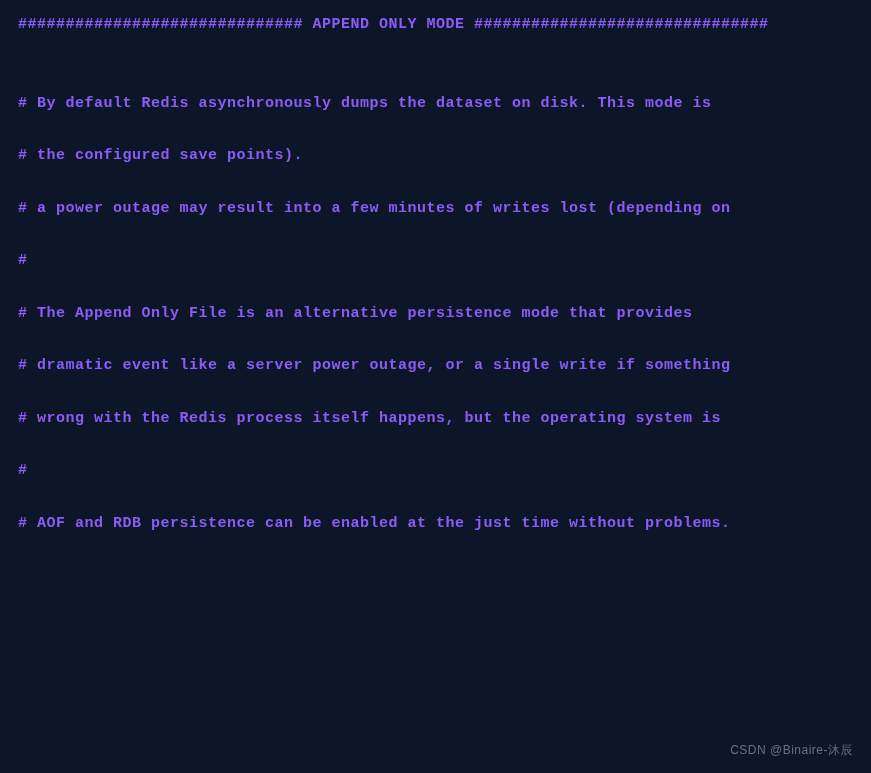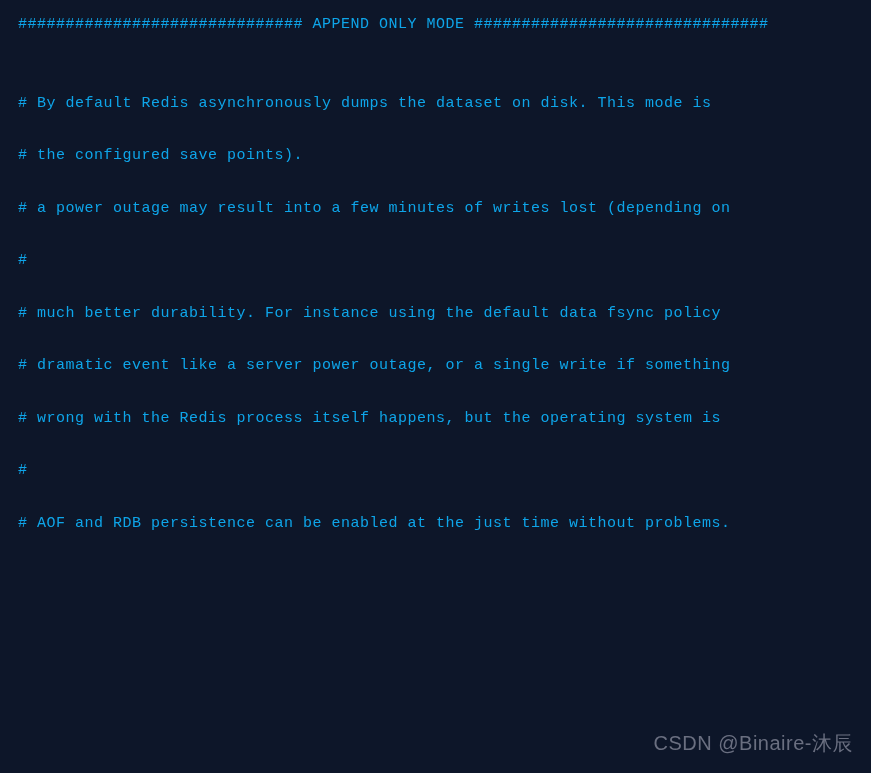--- a/index.html
+++ b/index.html
@@ -18,44 +18,45 @@
       height: 773px;
       overflow: hidden;
       position: relative;
       letter-spacing: 0.5px;
     }
     .code-line {
       white-space: pre;
       display: block;
     }
     .comment {
-      color: #0ea5e9;
+      color: #8b5cf6;
+      font-weight: bold;
     }
     .watermark {
       position: absolute;
       bottom: 12px;
       right: 18px;
       color: #6a6f80;
-      font-size: 20px;
+      font-size: 12px;
       font-family: sans-serif;
     }
     pre {
       font-family: inherit;
     }
   </style>
 </head>
 <body>
 
 <pre><span class="code-line comment">############################## APPEND ONLY MODE ###############################</span>
 <span class="code-line"></span>
 <span class="code-line comment"># By default Redis asynchronously dumps the dataset on disk. This mode is</span>
 <span class="code-line comment"># the configured save points).</span>
 <span class="code-line comment"># a power outage may result into a few minutes of writes lost (depending on</span>
 <span class="code-line comment">#</span>
-<span class="code-line comment"># much better durability. For instance using the default data fsync policy</span>
+<span class="code-line comment"># The Append Only File is an alternative persistence mode that provides</span>
 <span class="code-line comment"># dramatic event like a server power outage, or a single write if something</span>
 <span class="code-line comment"># wrong with the Redis process itself happens, but the operating system is</span>
 <span class="code-line comment">#</span>
 <span class="code-line comment"># AOF and RDB persistence can be enabled at the just time without problems.</span>
 
 
 
 
 <span class="code-line"></span>
 

